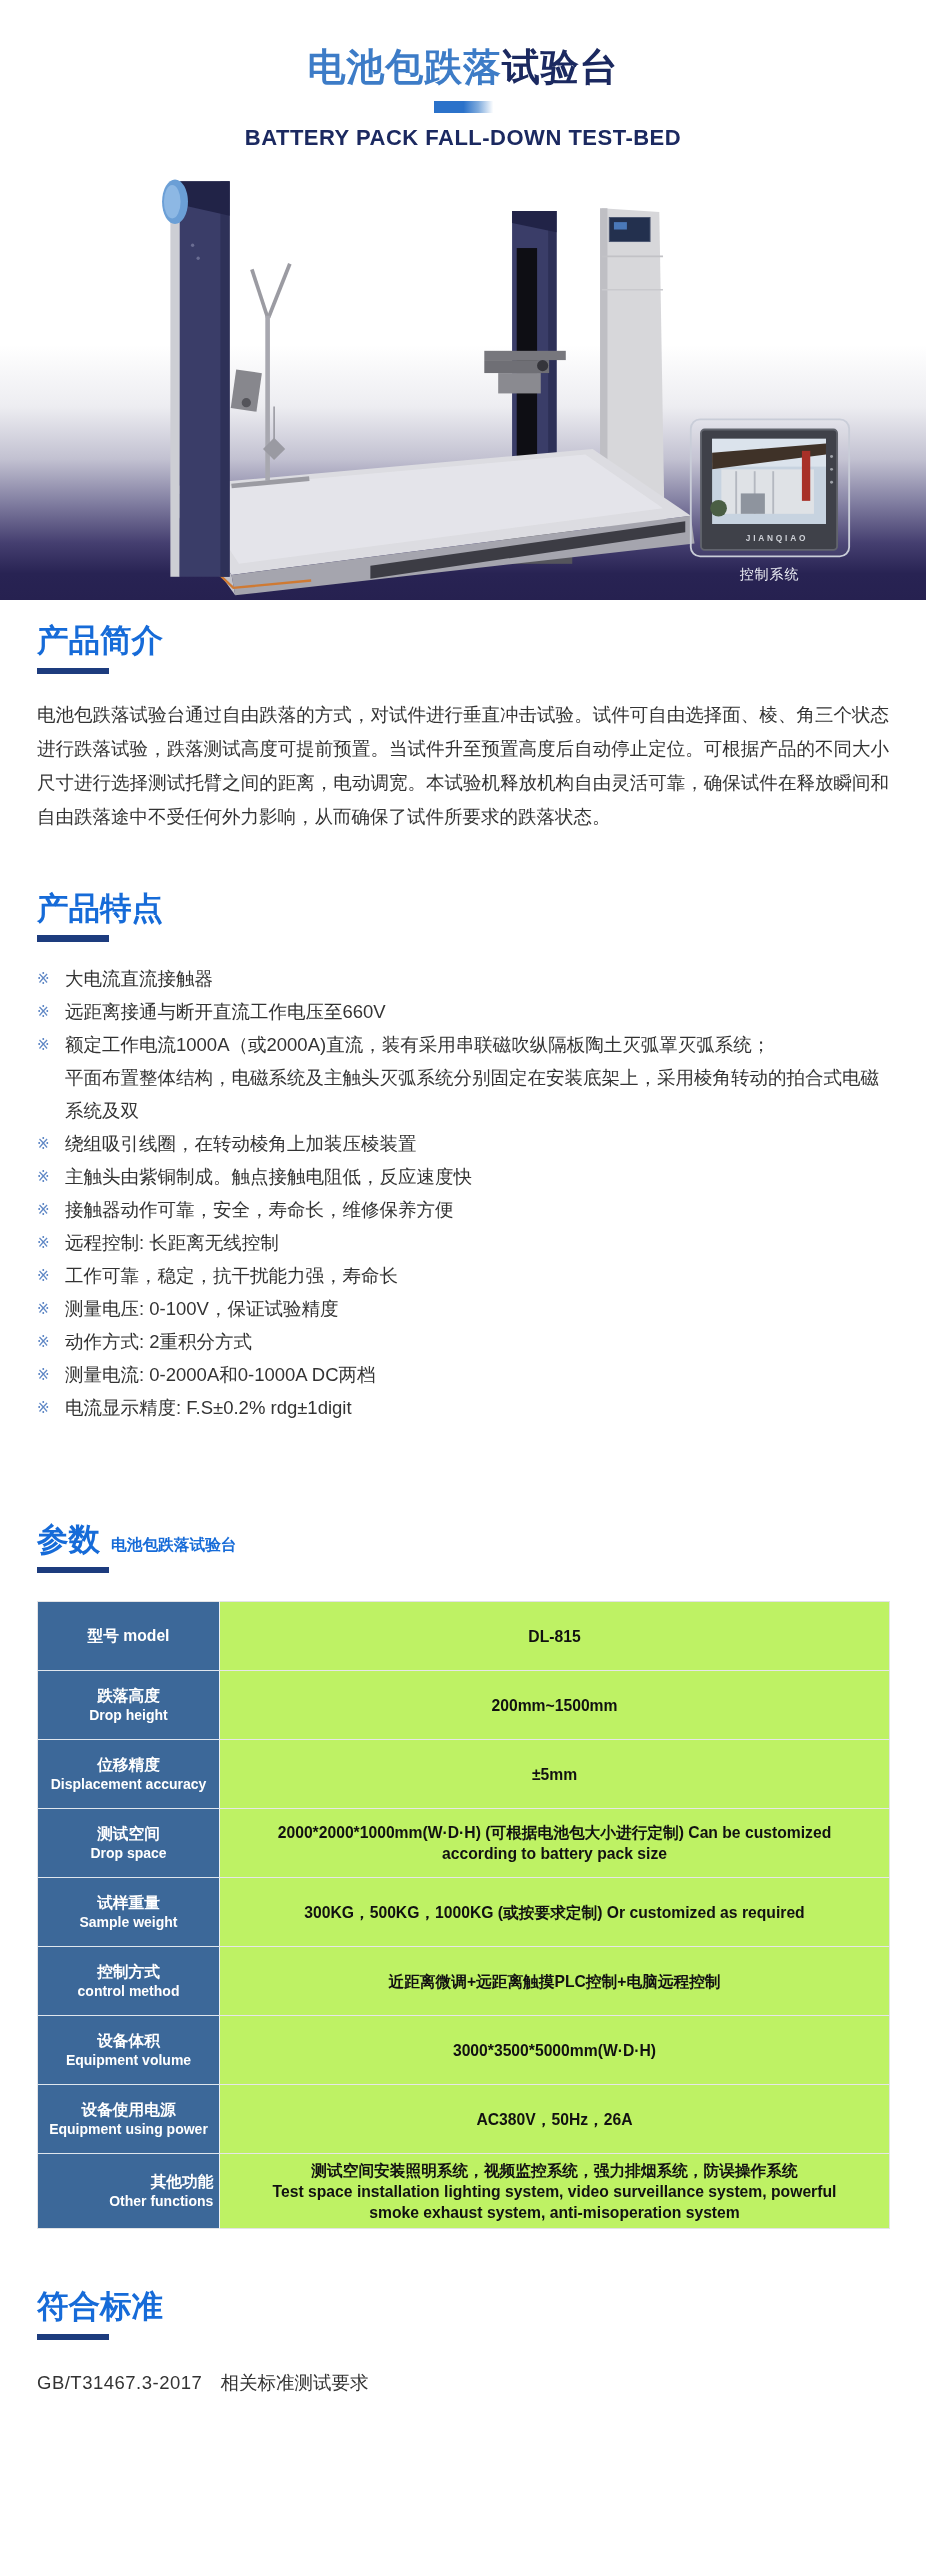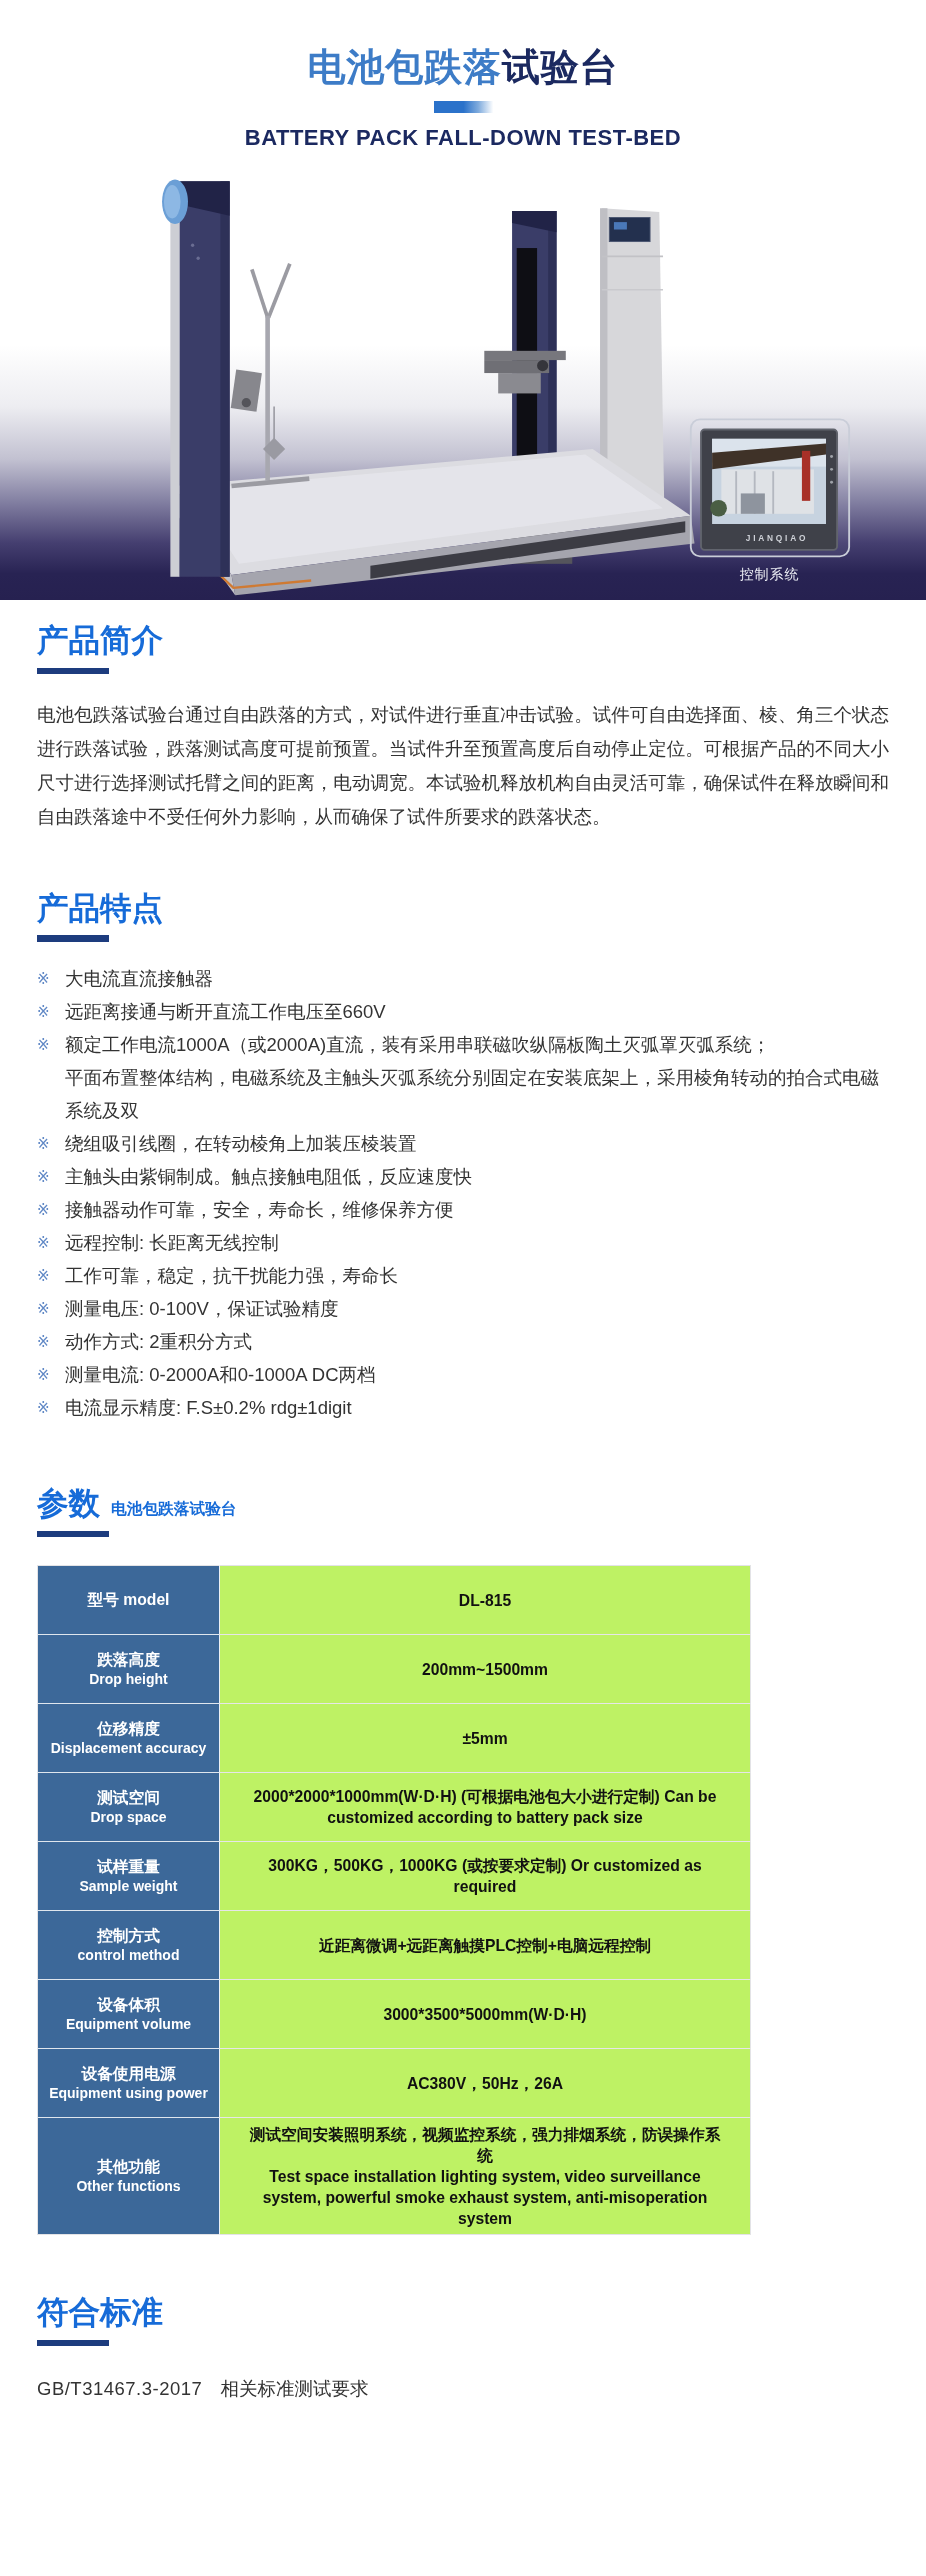--- a/index.html
+++ b/index.html
@@ -35,26 +35,26 @@
 
   .sec-intro { margin-top:22px; }
   .intro-body { margin-top:24px; font-size:18.5px; line-height:34px; color:#333; text-align:justify; }
 
   .sec-features { margin-top:56px; }
   .feature-list { margin-top:20.4px; }
   .feature-row { display:flex; align-items:flex-start; line-height:33px; font-size:18.5px; color:#333; }
   .feature-row .marker { flex:0 0 28px; color:#6189c6; font-size:15px; }
   .feature-row.cont .marker { visibility:hidden; }
 
-  .sec-params { margin-top:61px; }
+  .sec-params { margin-top:97px; }
   .params-head { display:flex; align-items:baseline; }
-  .param-table { width:714px; margin-top:28px; border-collapse:collapse; border:0.9px solid #e3e3e6; }
+  .param-table { width:853px; margin-top:28px; border-collapse:collapse; border:0.9px solid #e3e3e6; }
   .param-table th { width:182px; background:#3c6899; color:#ffffff; text-align:center; vertical-align:middle;
     height:69px; padding:3.7px 5.6px; border-bottom:1.9px solid #dfe6ee; border-right:1.9px solid #eef1f5; }
-  .param-table tr:last-child th { border-bottom:none; }
+  .param-table tr:last-child th { border-bottom:none;text-align:right; }
   .th-cn { display:block; font-size:15.7px; font-weight:bold; line-height:20.4px; }
   .th-en { display:block; font-size:14px; font-weight:bold; line-height:18.5px; }
   .param-table td { background:#bef264; text-align:center; vertical-align:middle; height:69px;
     padding:5.6px 26px; border-bottom:0.9px solid #e6e6e9; }
   .param-table tr:last-child td { border-bottom:none; }
   .td-text { font-size:15.7px; font-weight:bold; color:#111; line-height:21px; white-space:pre-line; }
 
   .sec-standards { margin-top:59px; }
   .std-intro { margin-top:30px; font-size:18.5px; color:#333; }
   .std-code { letter-spacing:0.5px; }

